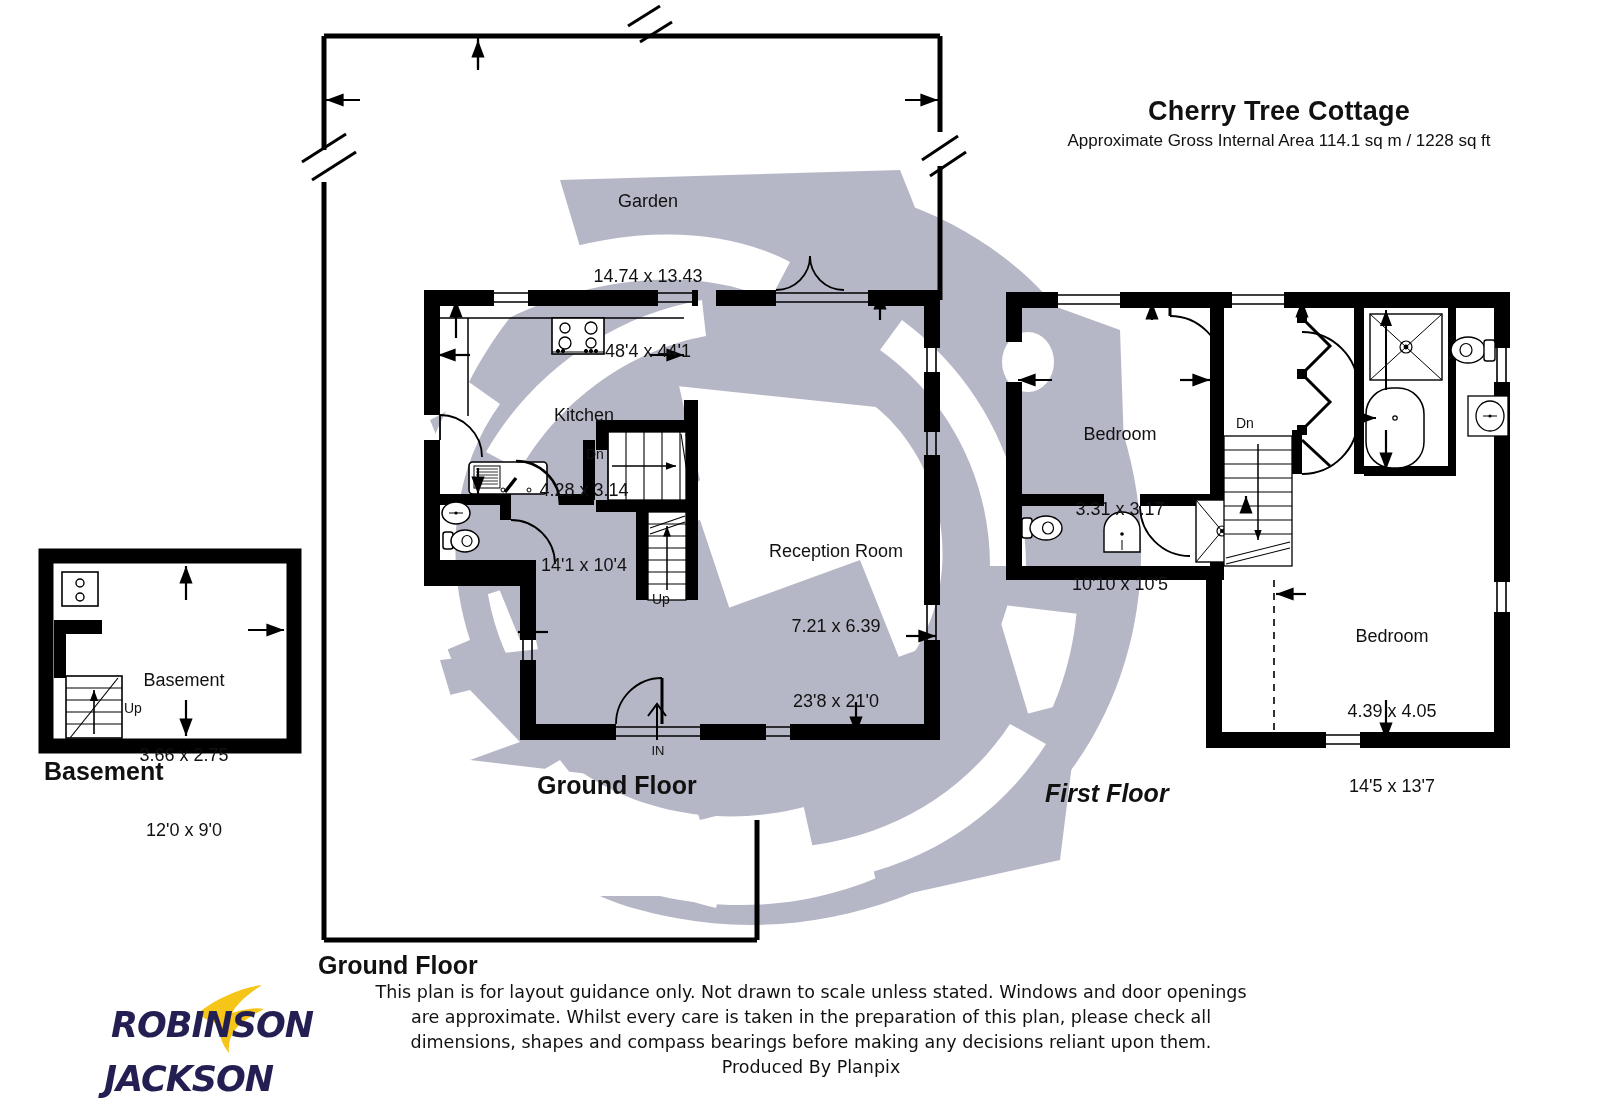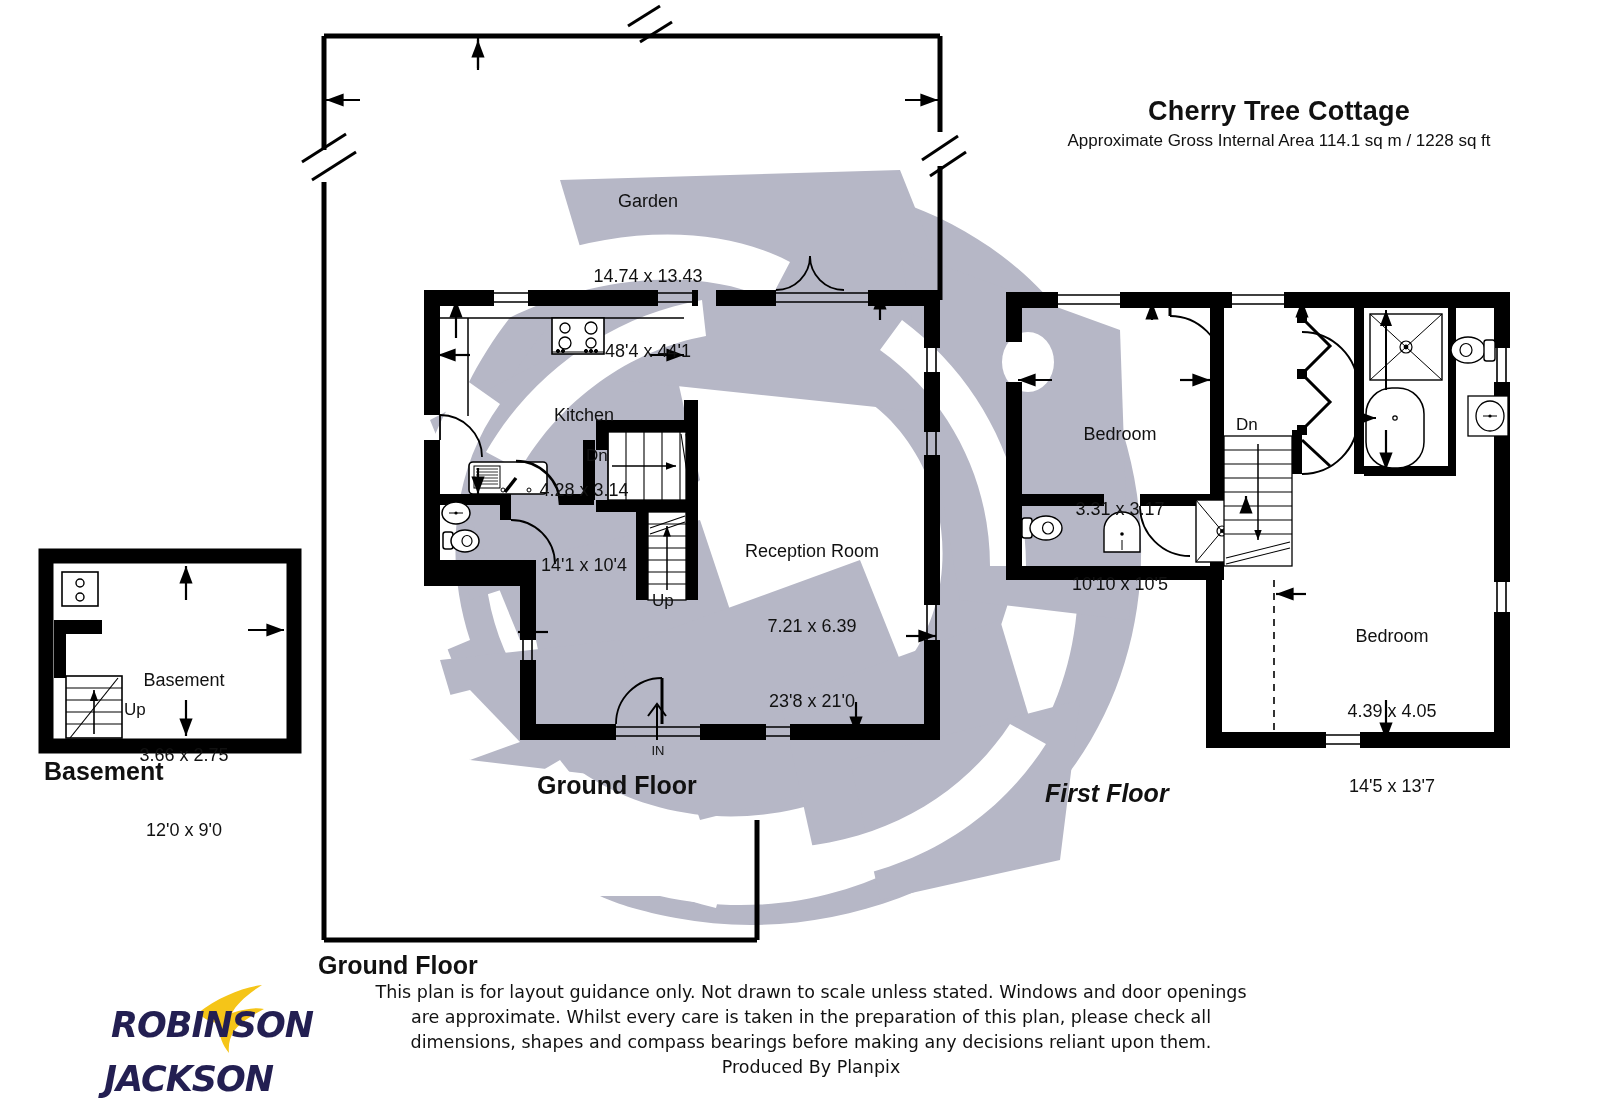--- a/index.html
+++ b/index.html
@@ -7,21 +7,21 @@
        font-family:"Liberation Sans","DejaVu Sans",sans-serif;color:#111;}
   .stage{position:absolute;left:0;top:0;width:1600px;height:1109px;}
   svg.plan{position:absolute;left:0;top:0;width:1600px;height:1109px;}
 
   .txt{position:absolute;white-space:pre;}
   .title{font-size:27px;font-weight:bold;letter-spacing:.2px;}
   .subtitle{font-size:17px;}
   .room{font-size:18px;text-align:center;line-height:25px;}
   .floorlabel{font-size:25px;font-weight:bold;}
   .tiny{font-size:13px;}
-  .tiny2{font-size:17px;}
+  .tiny2{font-size:14px;}
   .disc{position:absolute;font-size:17.5px;line-height:25px;text-align:center;
         font-family:"DejaVu Sans","Liberation Sans",sans-serif;}
   .logo{position:absolute;}
   .logo .ln{font-family:"DejaVu Sans","Liberation Sans",sans-serif;
             font-weight:bold;font-style:italic;color:#231f52;
             font-size:35px;letter-spacing:-1px;line-height:37px;}
   .center{transform:translateX(-50%);}
 </style>
 </head>
 <body>
@@ -442,21 +442,21 @@
     <div>14.74 x 13.43</div>
     <div>48'4 x 44'1</div>
   </div>
 
   <div class="txt room center" style="left:584px;top:353px;">
     <div>Kitchen</div>
     <div>4.28 x 3.14</div>
     <div>14'1 x 10'4</div>
   </div>
 
-  <div class="txt room center" style="left:812px;top:489px;">
+  <div class="txt room center" style="left:836px;top:489px;">
     <div>Reception Room</div>
     <div>7.21 x 6.39</div>
     <div>23'8 x 21'0</div>
   </div>
 
   <div class="txt room center" style="left:184px;top:618px;">
     <div>Basement</div>
     <div>3.66 x 2.75</div>
     <div>12'0 x 9'0</div>
   </div>

